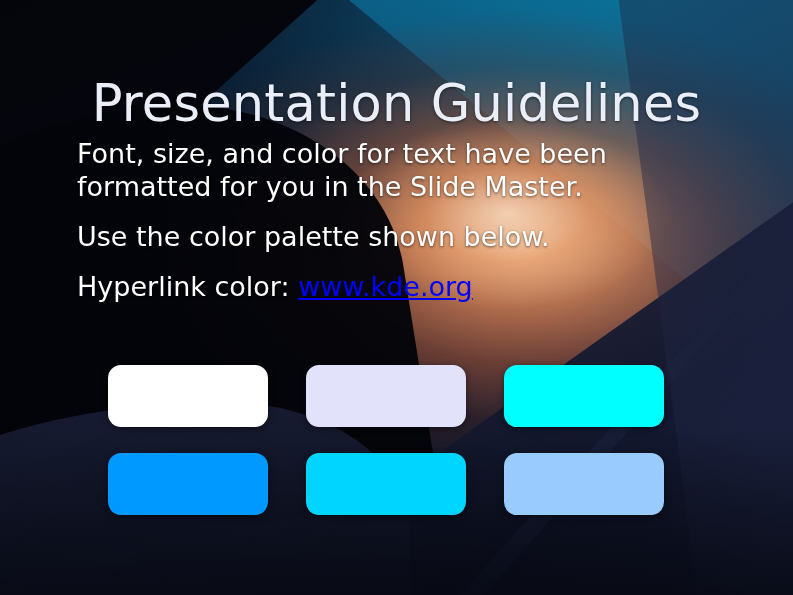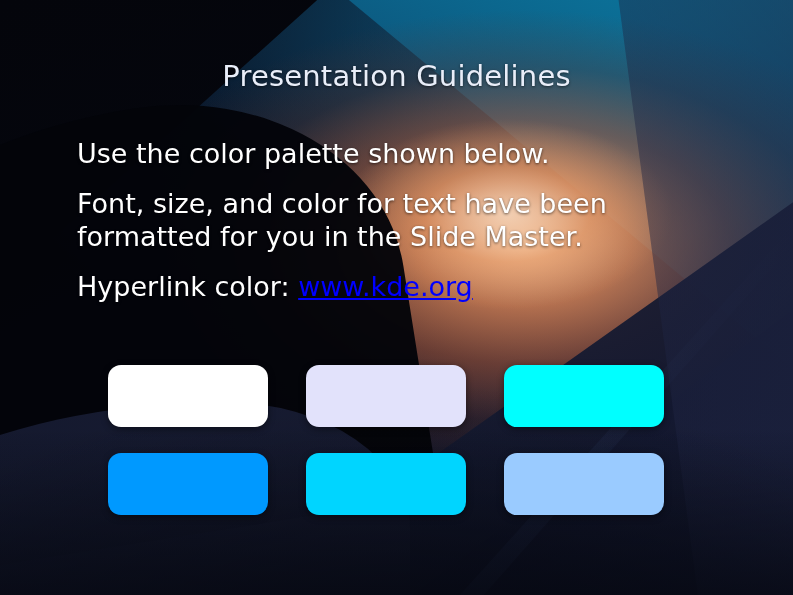--- a/index.html
+++ b/index.html
@@ -144,21 +144,21 @@
     width: 100%;
     height: 100%;
   }
 
   .slide-title {
     position: absolute;
     top: 42px;
     left: 0;
     width: 100%;
     text-align: center;
-    font-size: 29px;
+    font-size: 51px;
     font-weight: 400;
     line-height: 1.1;
     color: #e9eef9;
     letter-spacing: 0.2px;
     text-shadow: 0 1px 3px rgba(0,0,0,0.55);
   }
 
   .body-block {
     position: absolute;
     top: 138px;
@@ -220,23 +220,23 @@
   <div class="bg-layer bg-curve-left"></div>
   <div class="bg-layer bg-curve-left2"></div>
   <div class="bg-layer bg-vignette"></div>
 
   <div class="content">
 
     <h1 class="slide-title" style="color: rgb(233, 238, 249);">Presentation Guidelines</h1>
 
     <div class="body-block">
 
+      <p class="body-para">Font, size, and color for text have been formatted for you in the Slide Master.</p>
+
       <p class="body-para">Use the color palette shown below.</p>
-
-      <p class="body-para">Font, size, and color for text have been formatted for you in the Slide Master.</p>
 
       <p class="body-para"><span>Hyperlink color: </span><a class="hyperlink" href="#" style="color: rgb(0, 0, 255);">www.kde.org</a></p>
 
     </div>
 
     <div class="palette">
       <div class="swatch" style="background-color: rgb(255, 255, 255);"></div>
       <div class="swatch" style="background-color: rgb(226, 226, 251);"></div>
       <div class="swatch" style="background-color: rgb(0, 255, 255);"></div>
       <div class="swatch" style="background-color: rgb(0, 153, 255);"></div>

